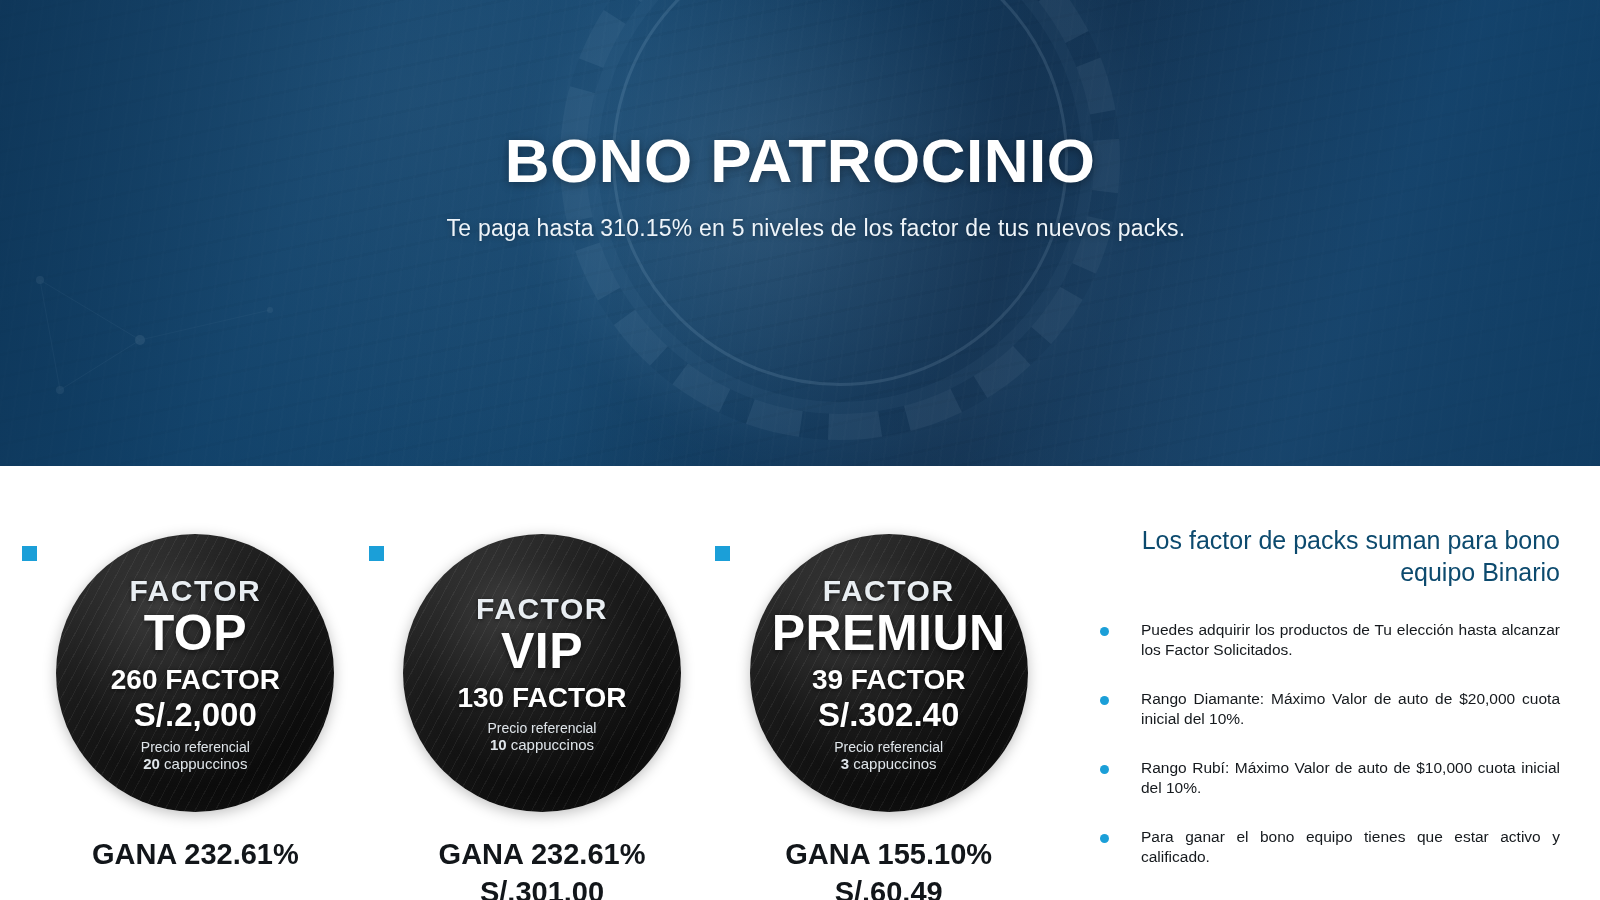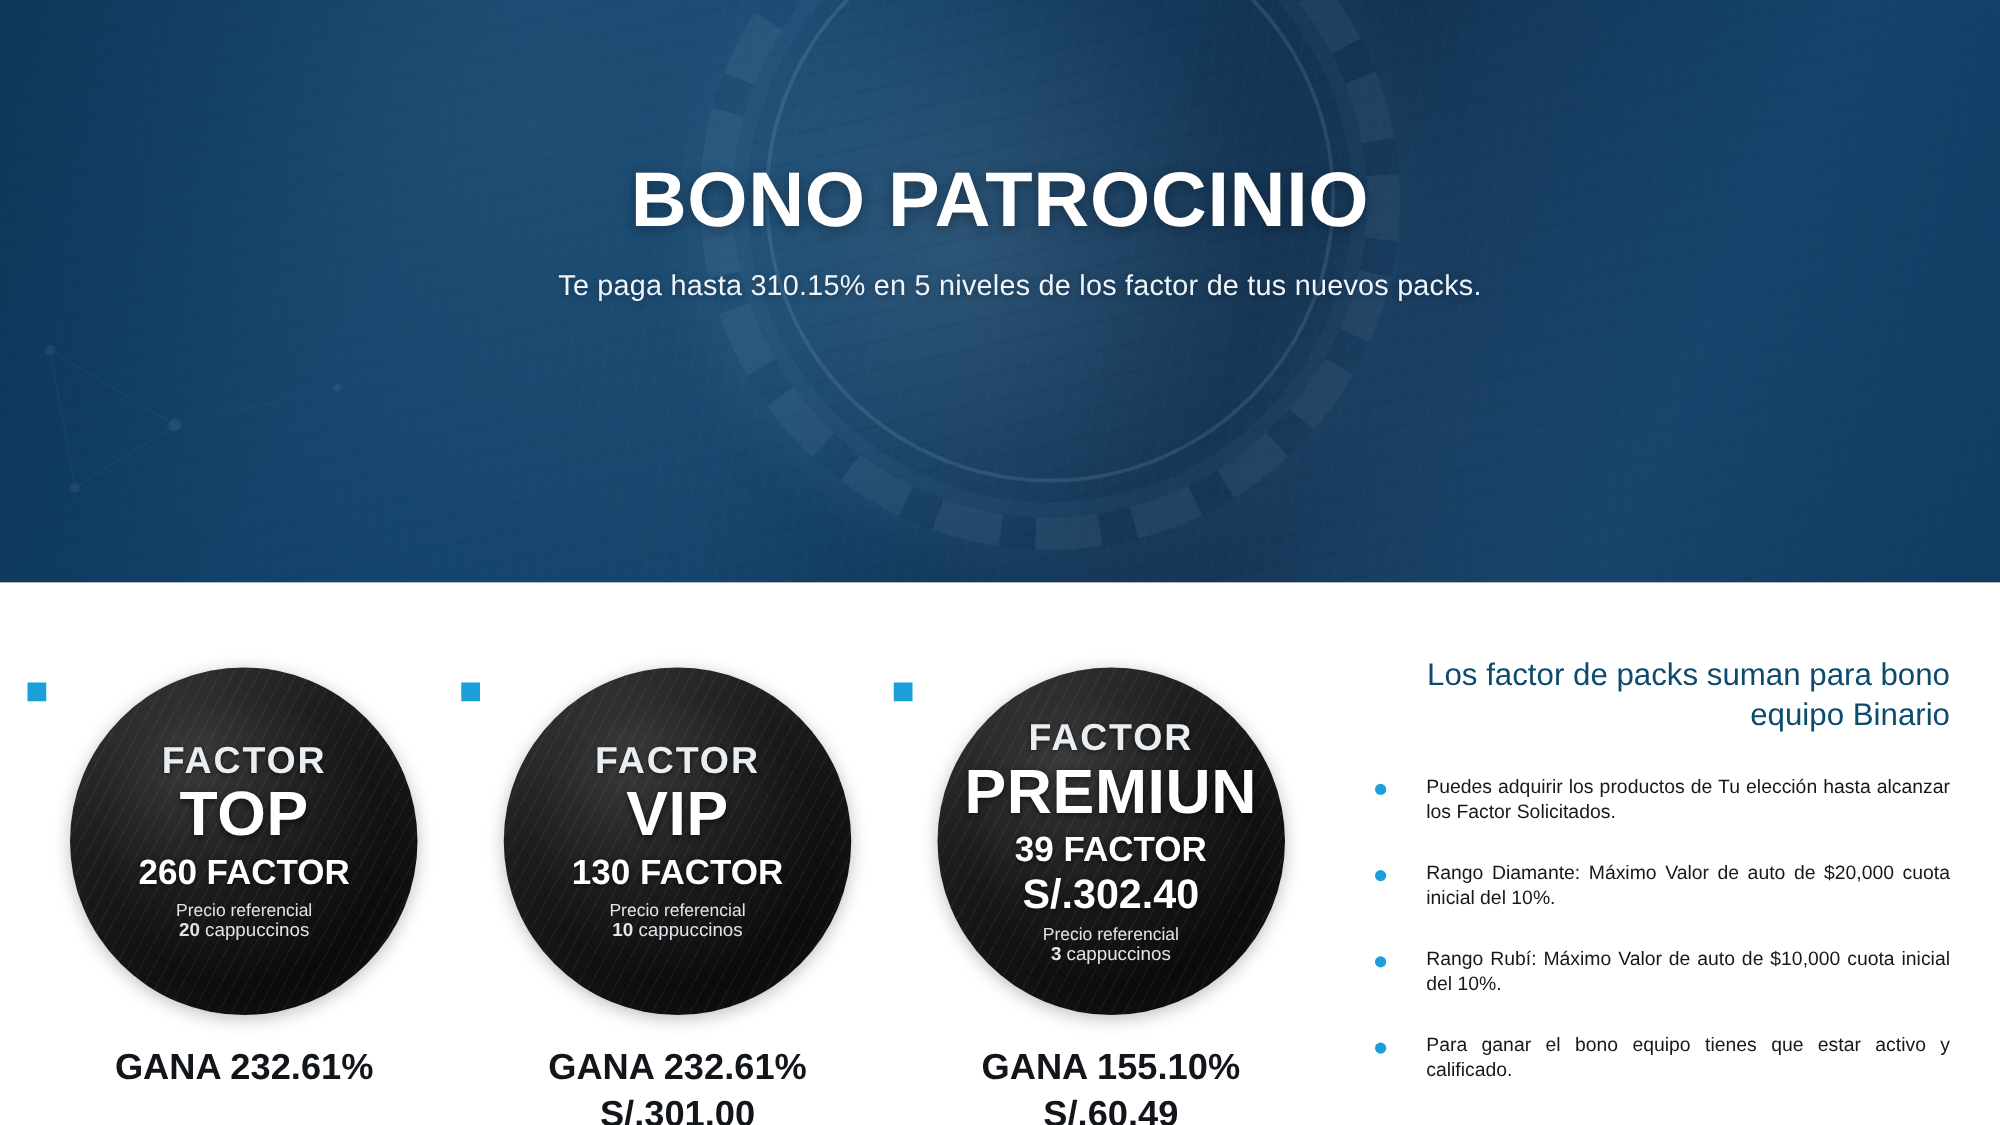--- a/index.html
+++ b/index.html
@@ -226,20 +226,21 @@
 
   <div class="packs">
 
     <div class="pack">
       <div class="pack-marker"></div>
       <div class="coin">
         <div class="coin-inner">
           <div class="coin-l1">FACTOR</div>
           <div class="coin-l2">TOP</div>
           <div class="coin-l3">260 FACTOR</div>
+          <div class="coin-l4">S/.2,000</div>
           <div class="coin-l5">Precio referencial</div>
           <div class="coin-l6"><b>20</b> <span>cappuccinos</span></div>
         </div>
       </div>
       <div class="pack-gain">
         <div>GANA 232.61%</div>
       </div>
     </div>
 
     <div class="pack">

